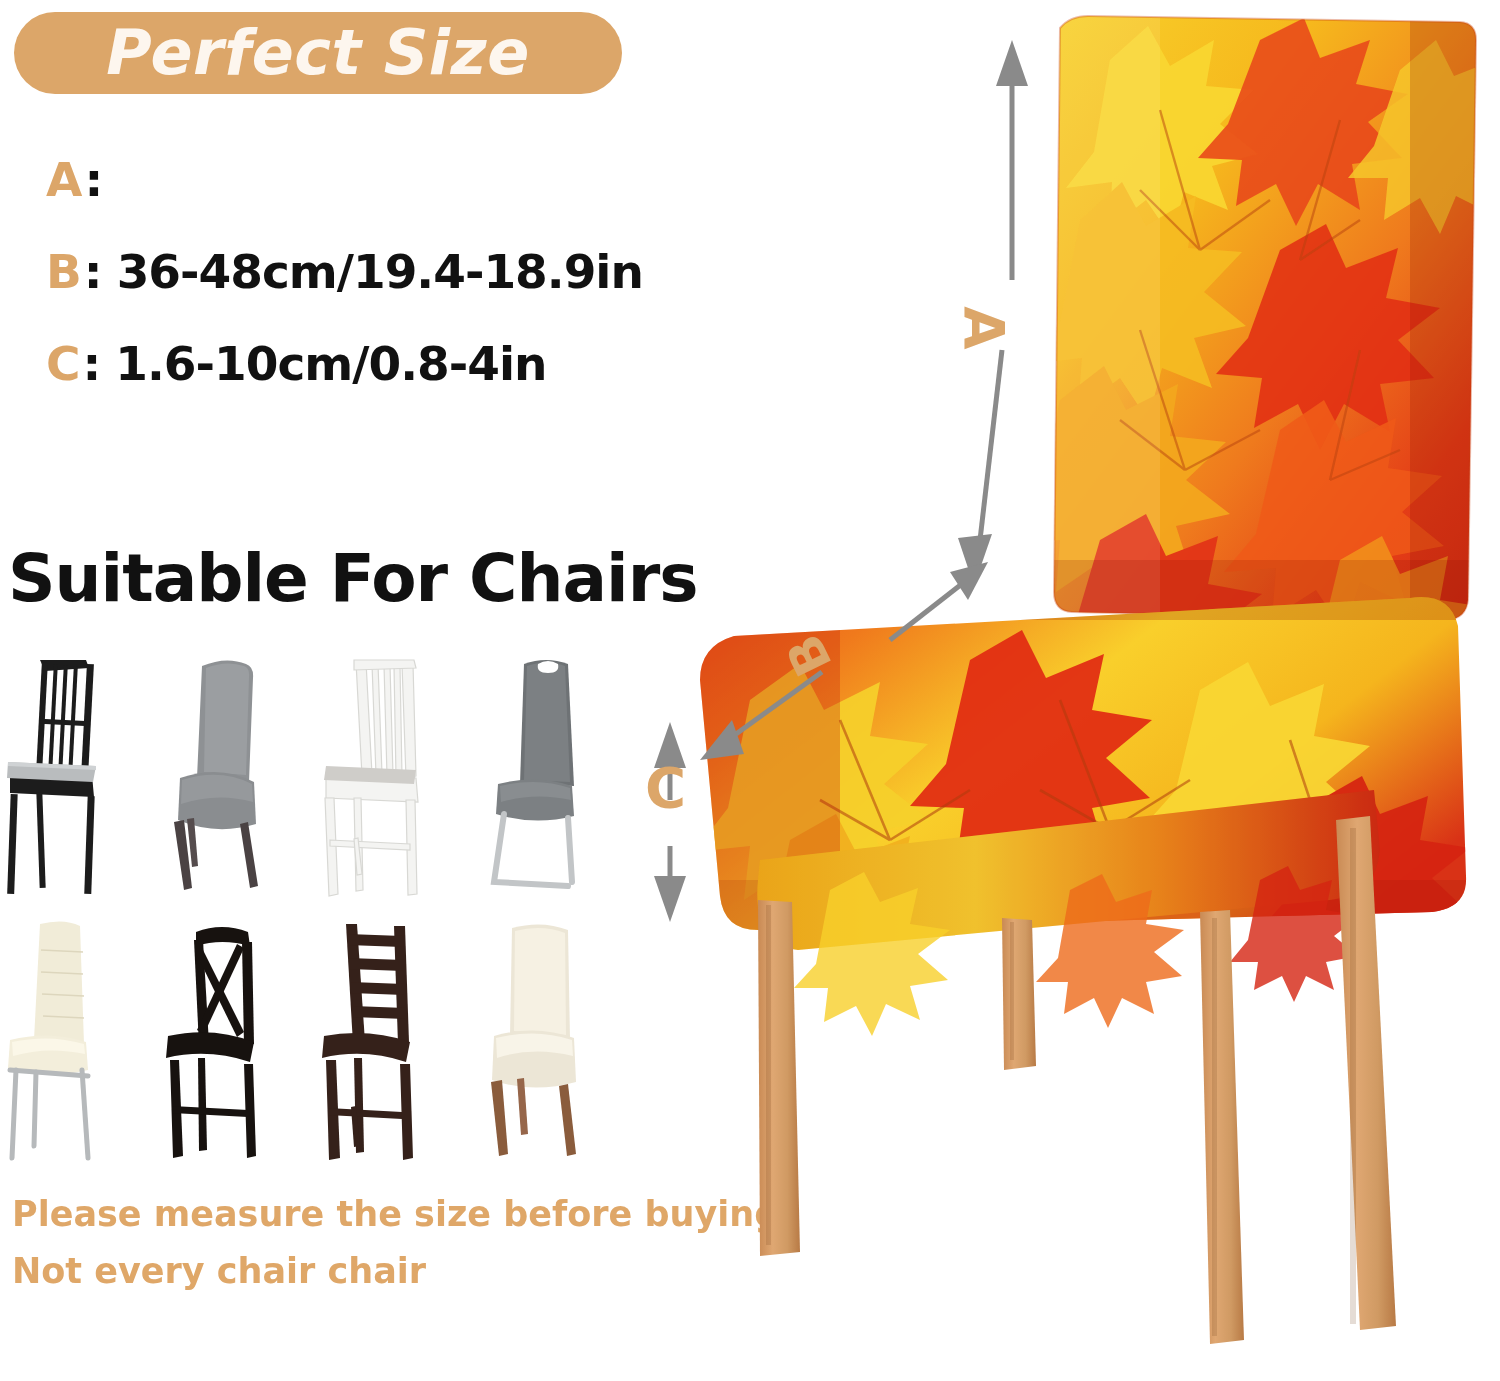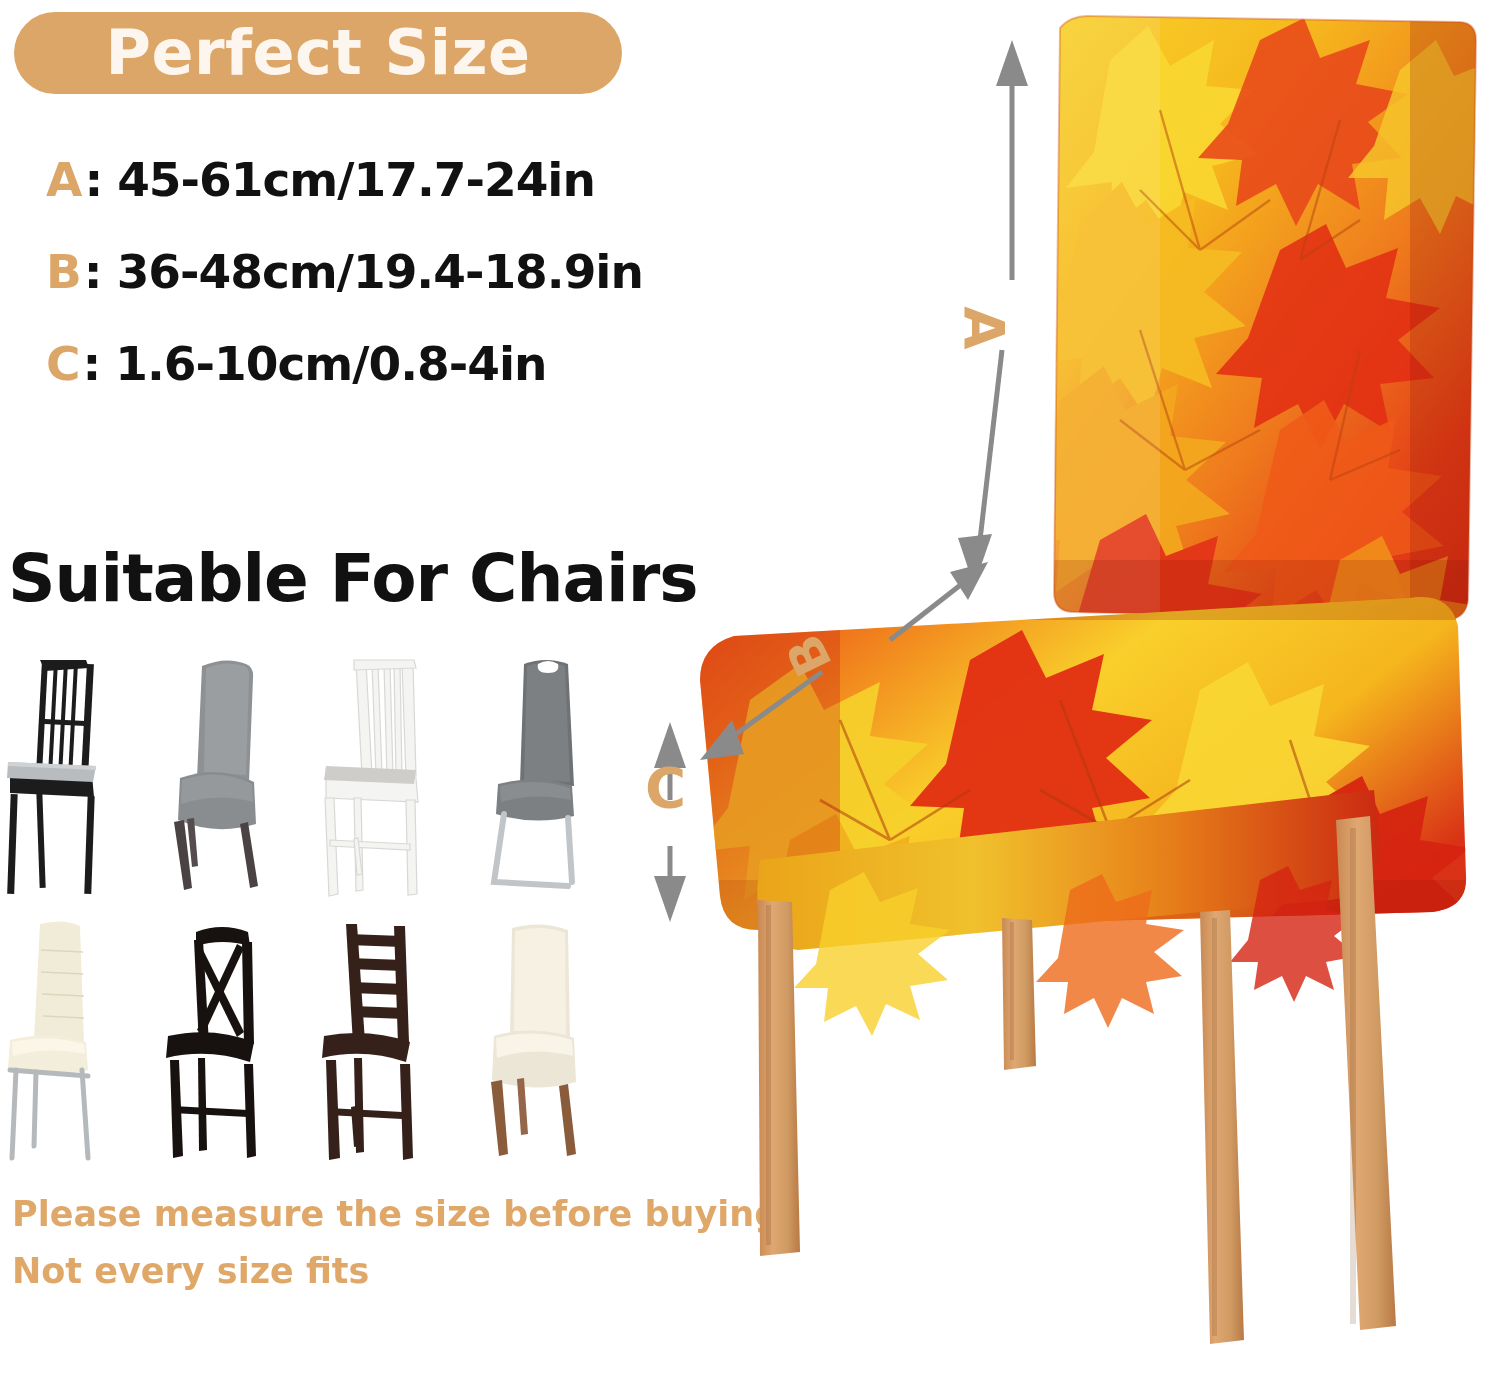--- a/index.html
+++ b/index.html
@@ -20,20 +20,21 @@
     border-radius: 41px;
     display: flex; align-items: center; justify-content: center;
   }
   #size-badge .txt {
     color: #fdf6ee;
     font-size: 62px;
     font-weight: 700;
     letter-spacing: .5px;
     line-height: 1;
     font-family: "DejaVu Sans", sans-serif;
+    font-style: italic;
   }
 
   
   #dim-list { position: absolute; left: 46px; top: 152px; width: 610px; }
   .dim-row {
     display: flex; align-items: baseline;
     height: 92px;
     font-size: 47px; font-weight: 700;
     font-family: "DejaVu Sans", sans-serif;
     white-space: nowrap;
@@ -90,21 +91,20 @@
 <div id="page">
 
   <div id="size-badge">
     <span class="txt">Perfect Size</span>
   </div>
 
   <div id="dim-list">
     <div class="dim-row">
       <span class="dim-key">A</span>
       <span class="dim-sep">:</span>
-      <span class="dim-val">45-61cm/17.7-24in</span>
     </div>
     <div class="dim-row">
       <span class="dim-key">B</span>
       <span class="dim-sep">:</span>
       <span class="dim-val">36-48cm/19.4-18.9in</span>
     </div>
     <div class="dim-row">
       <span class="dim-key">C</span>
       <span class="dim-sep">:</span>
       <span class="dim-val">1.6-10cm/0.8-4in</span>
@@ -251,21 +251,21 @@
           <path d="M22 170 l6 74 -9 2 -8 -74 z" fill="#8a5c3c"></path>
           <path d="M88 174 l8 70 -9 2 -8 -70 z" fill="#8a5c3c"></path>
           <path d="M44 168 l4 56 -7 1 -4 -56 z" fill="#96664a"></path>
         </svg>
       </div>
     </div>
   </div>
 
   <div id="disclaimer">
     <div class="disc-line">Please measure the size before buying</div>
-    <div class="disc-line">Not every size fits</div>
+    <div class="disc-line">Not every chair chair</div>
   </div>
 
   <div id="product-area">
     <svg id="product-svg" viewBox="0 0 860 1381">
       <defs>
 
         <linearGradient id="backGrad" x1="0" y1="0" x2="1" y2="1">
           <stop offset="0%" stop-color="#f8d22c"></stop>
           <stop offset="30%" stop-color="#f6b91d"></stop>
           <stop offset="58%" stop-color="#ef7a1d"></stop>

